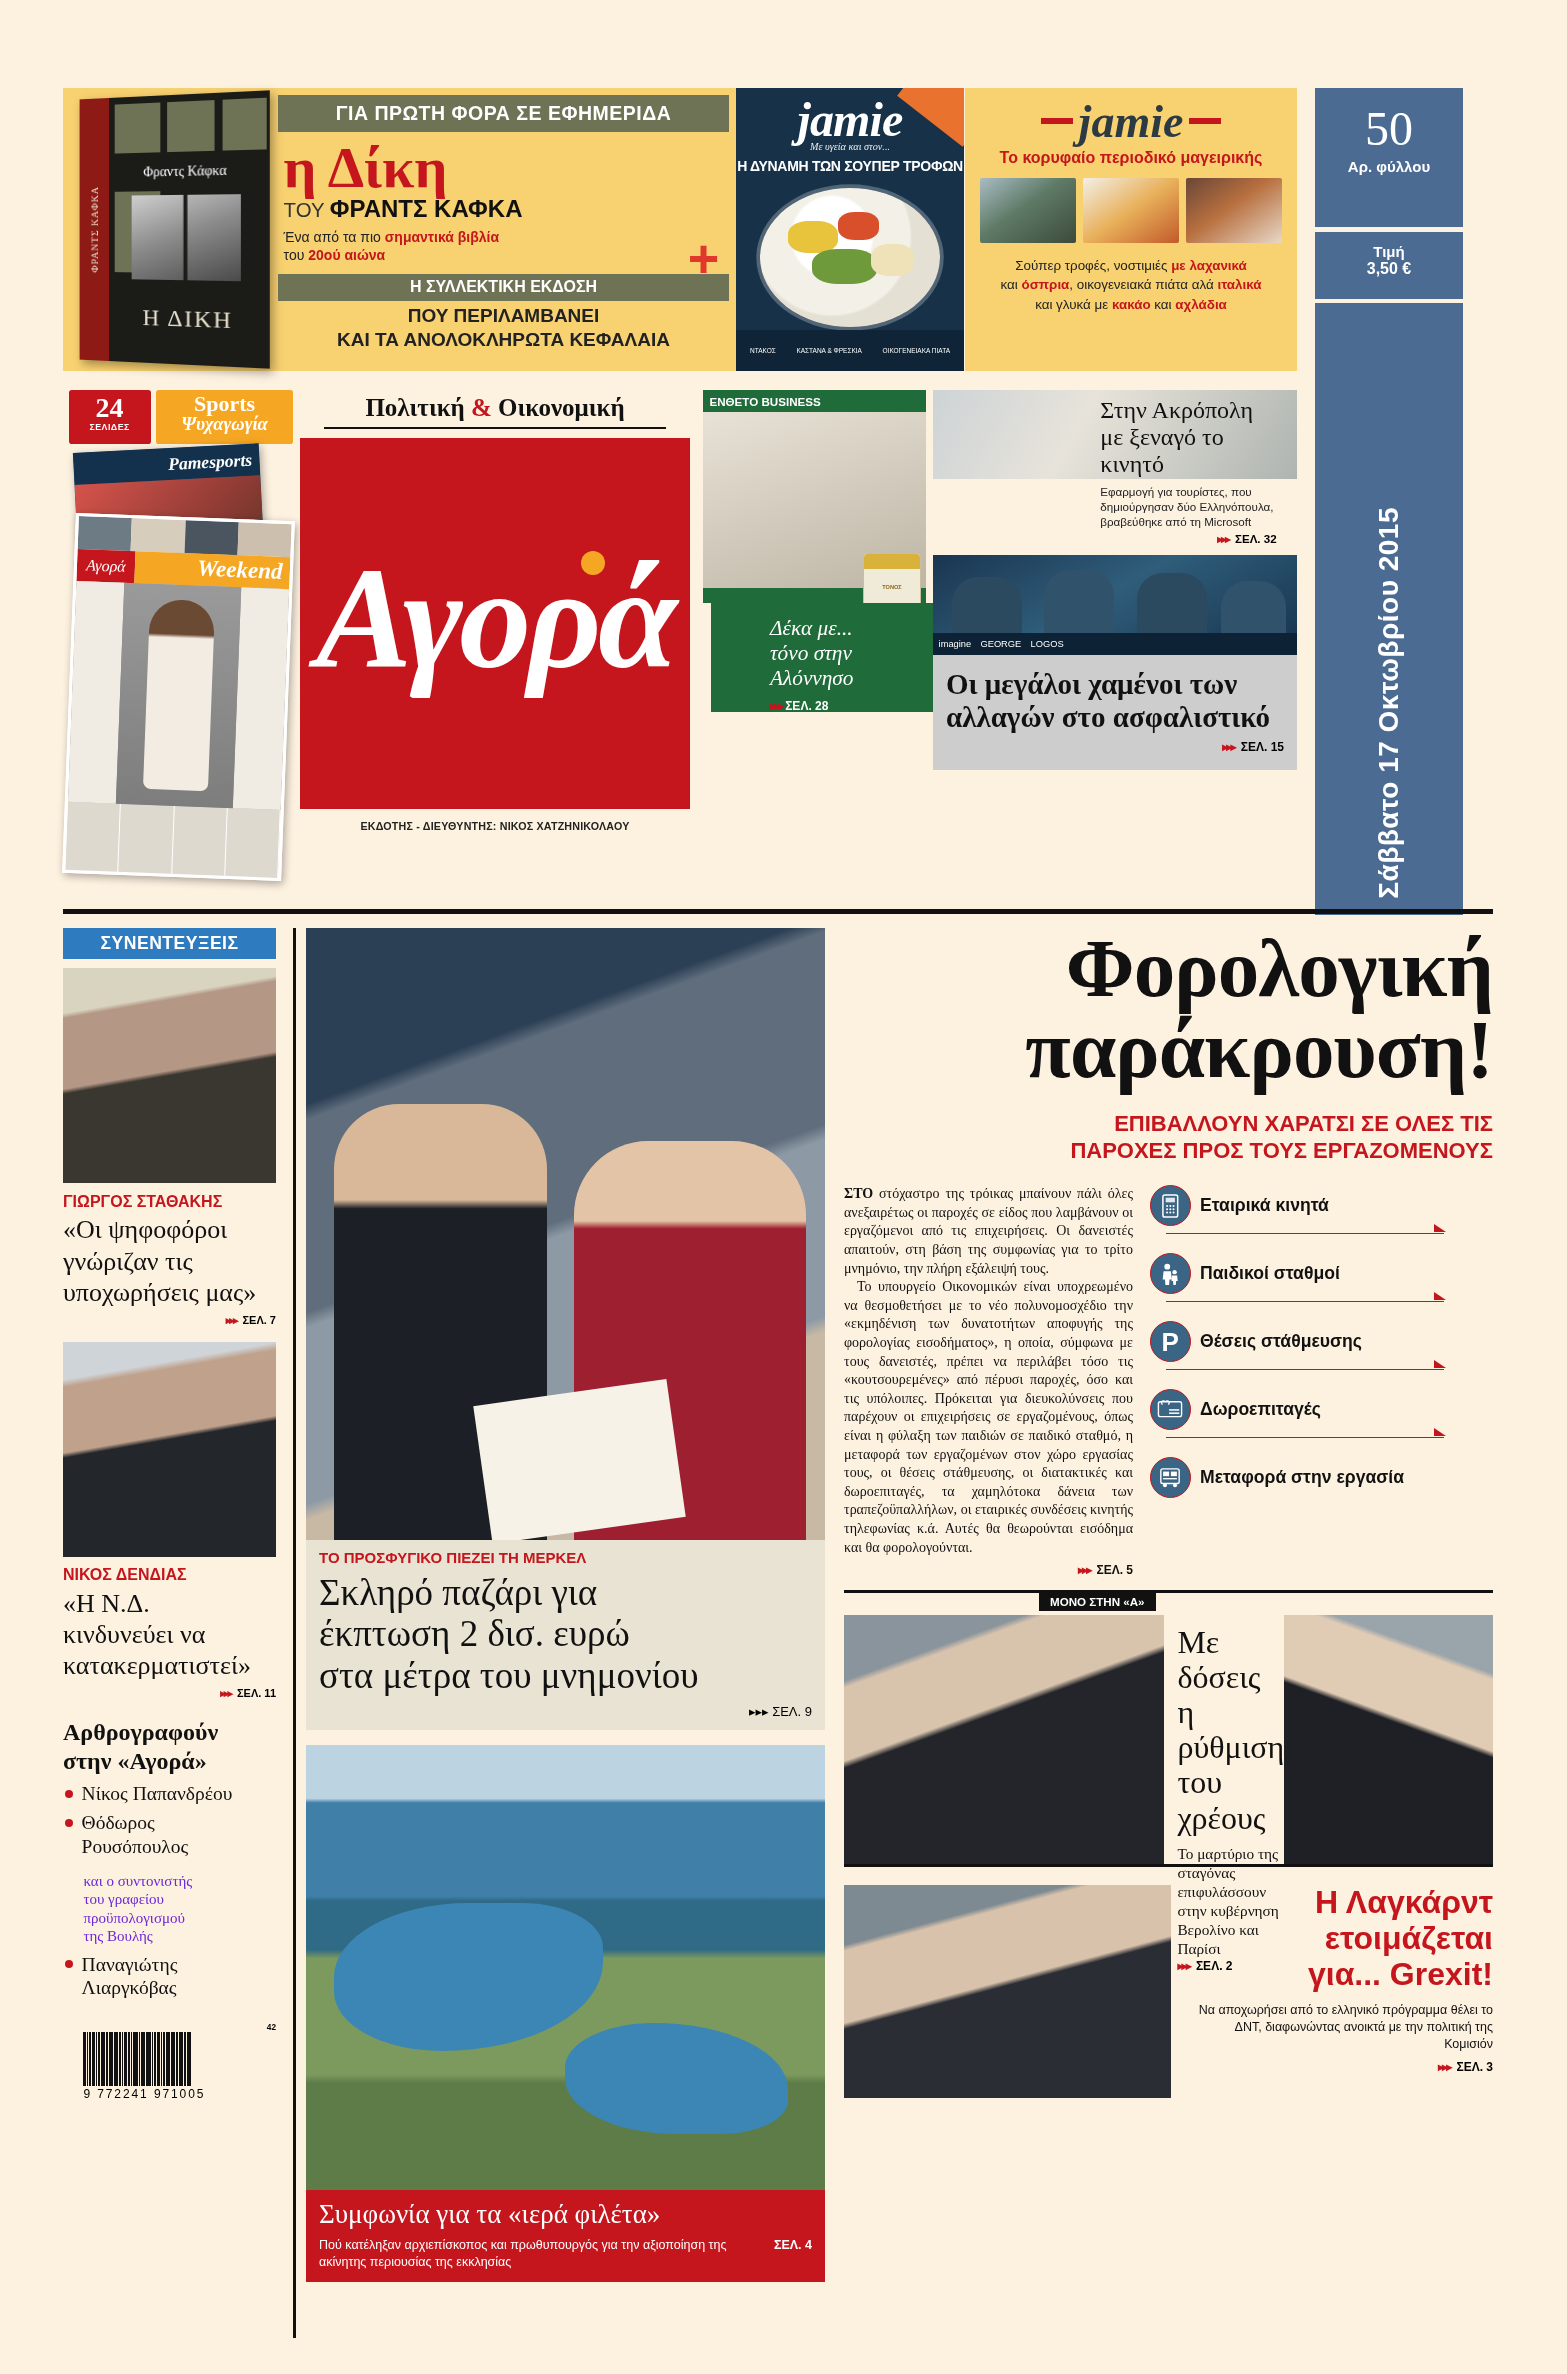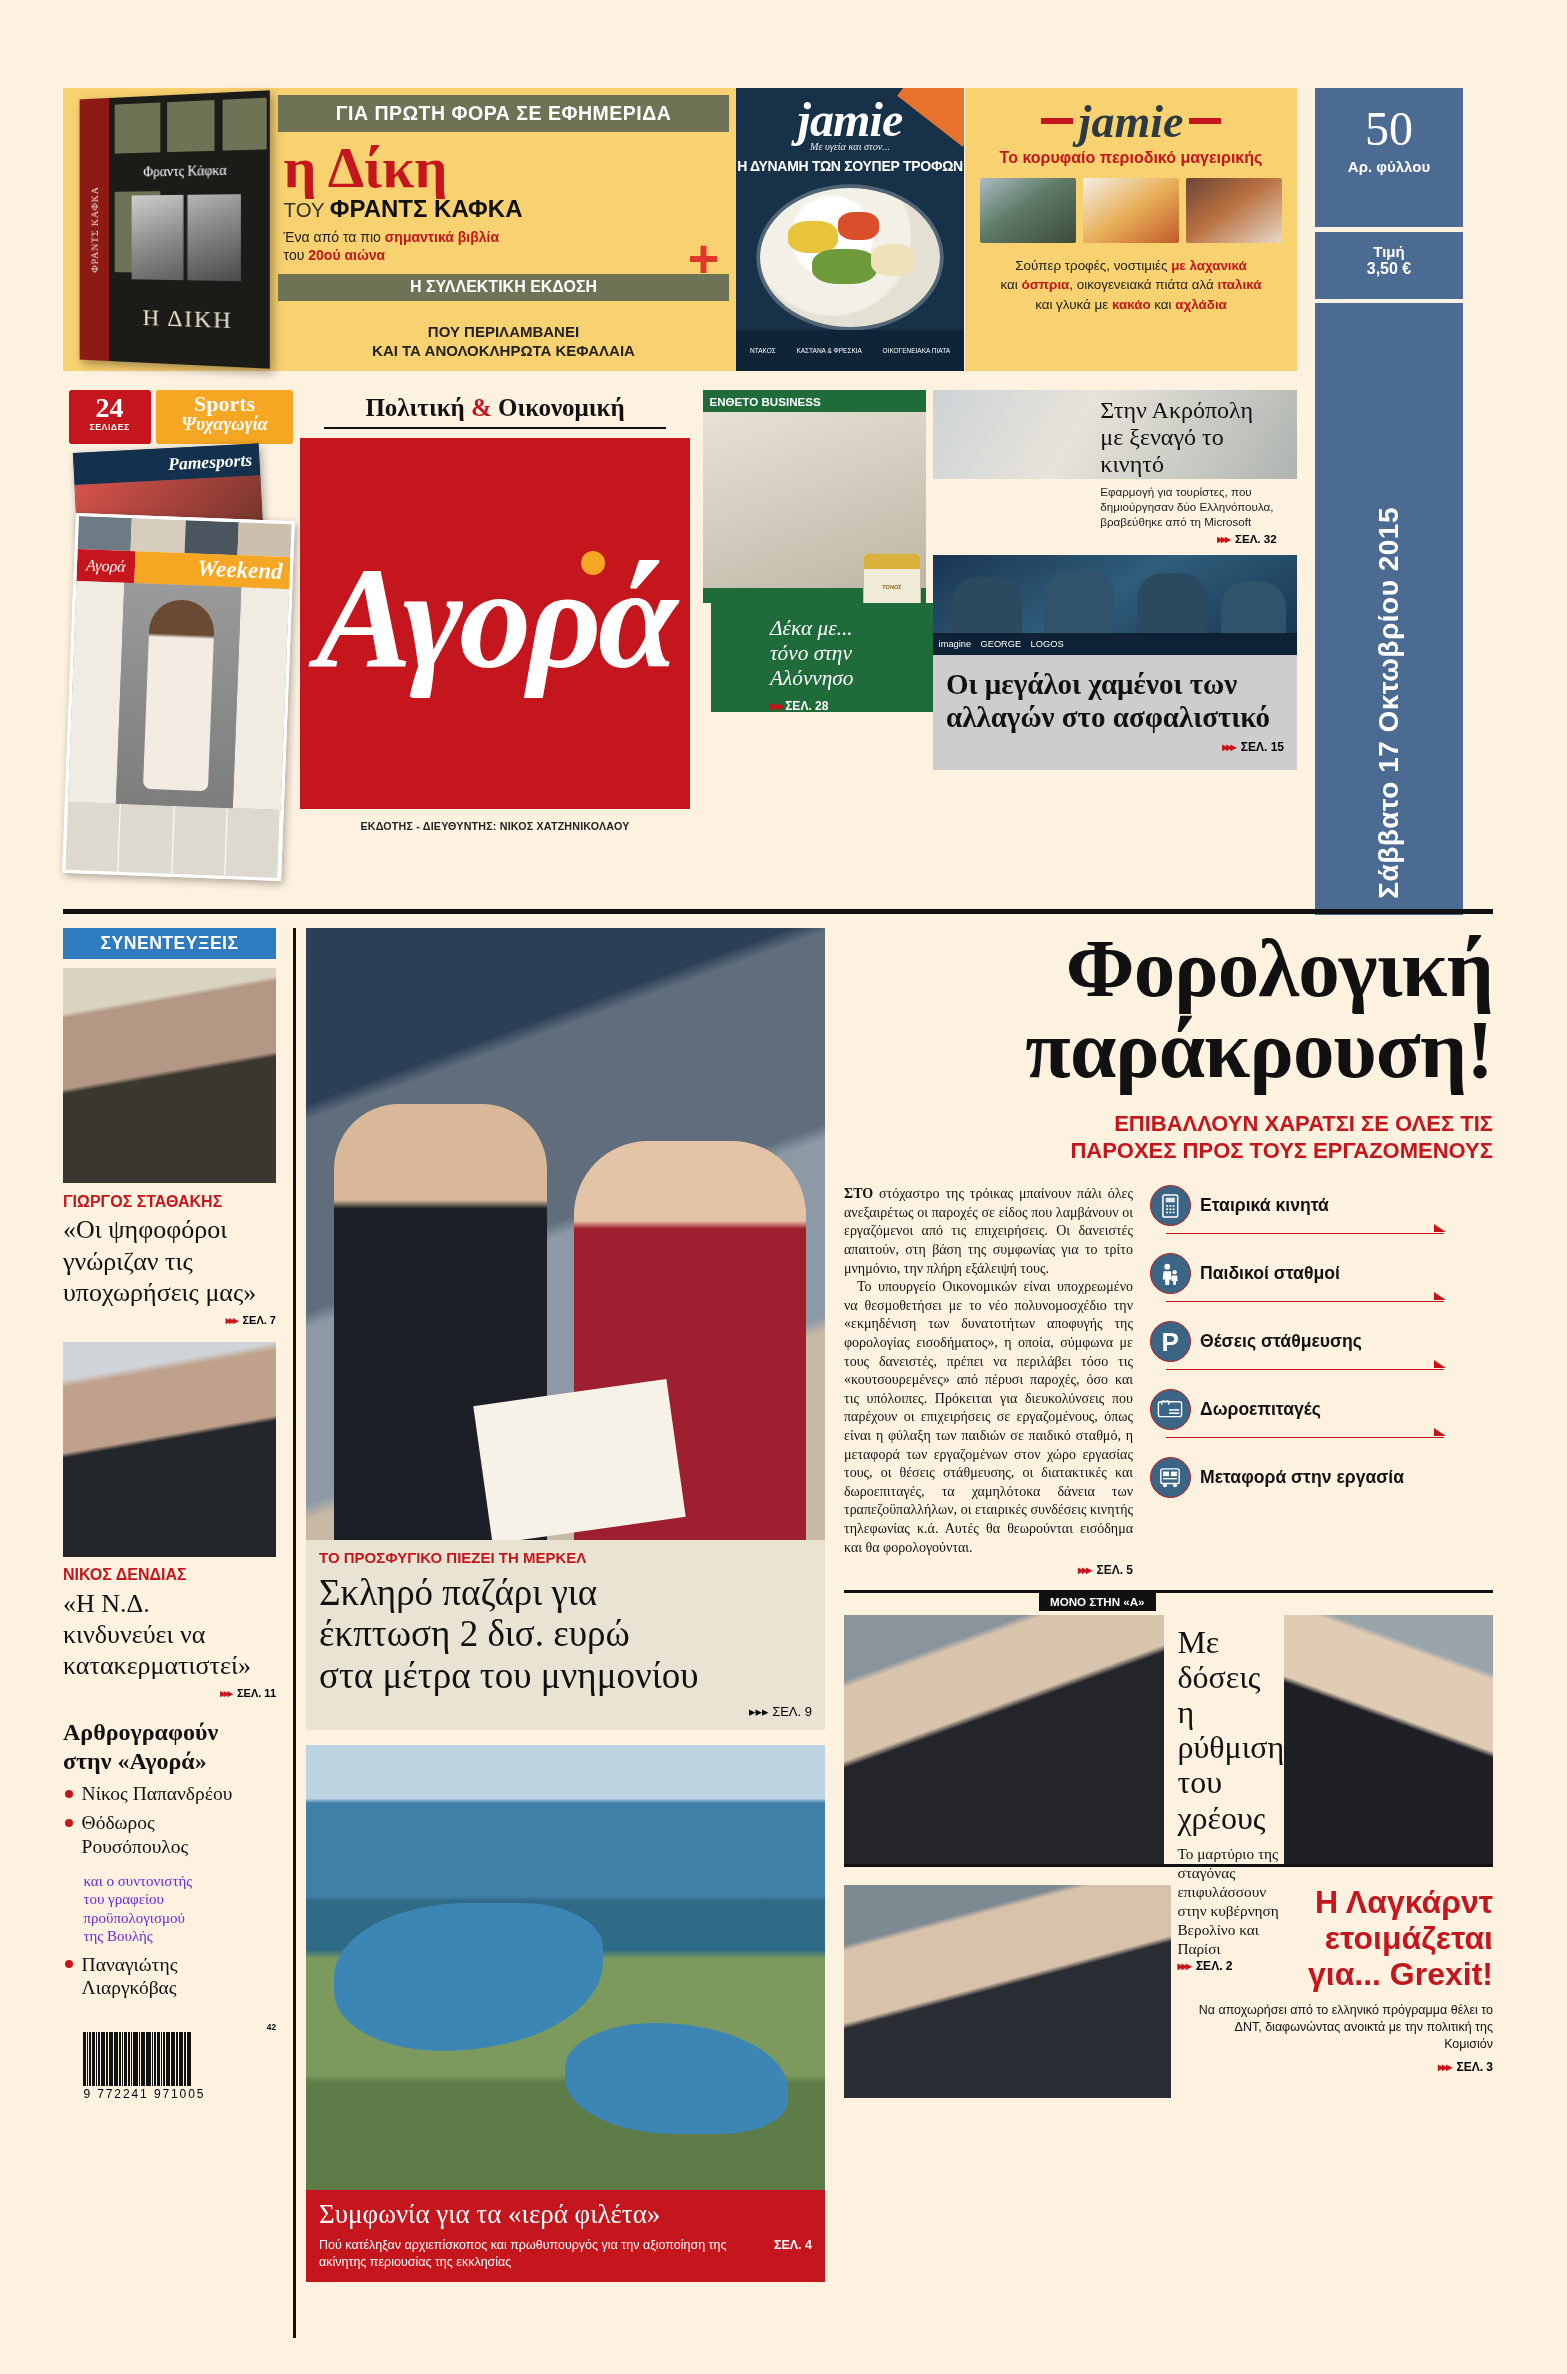--- a/index.html
+++ b/index.html
@@ -72,22 +72,22 @@
   .kafka-sub .tou { font-weight:normal; font-size:20.4px; color:#333; }
   .kafka-line3 {
     font-size:14px; color:#222; padding-left:5.6px; margin-top:5.6px; line-height:1.3;
   }
   .kafka-line3 b { color:#c4161c; }
   .kafka-greenbar2 {
     background:#6f7355; color:#fff; font-weight:bold; font-size:16px;
     text-align:center; padding:4.6px 5.6px; margin-top:9.3px;
   }
   .kafka-line4 {
-    text-align:center; font-size:15px; font-weight:bold; color:#222;
-    margin-top:22px; line-height:1.25;
+    text-align:center; font-size:19px; font-weight:bold; color:#222;
+    margin-top:3px; line-height:1.25;
   }
   .plus {
     position:absolute; right:16.7px; top:139px;
     color:#e0392b; font-size:54px; font-weight:bold; font-family:"Liberation Sans",sans-serif;
   }
 
   .jamie-cover {
     position:absolute; left:673px; top:0; width:228px; height:283px;
     background:#173248; overflow:hidden;
   }

